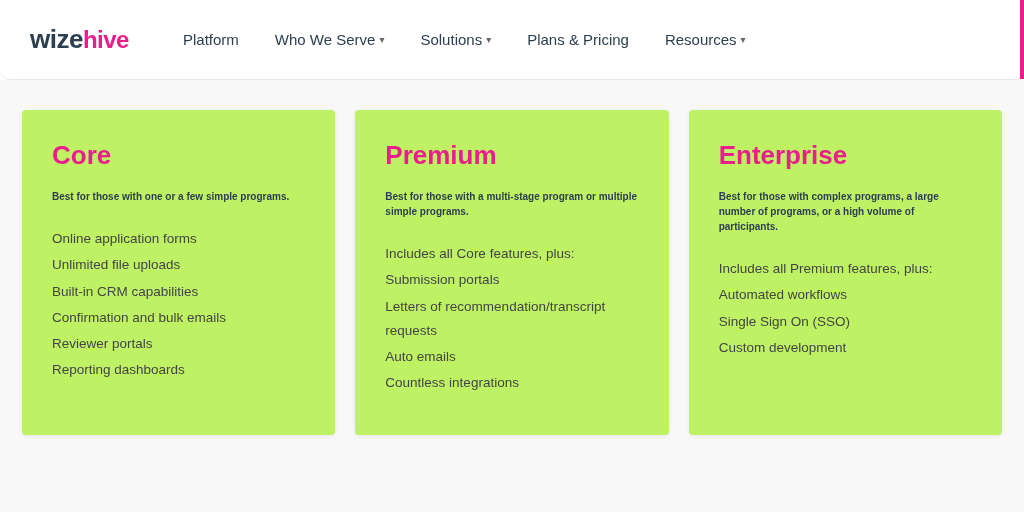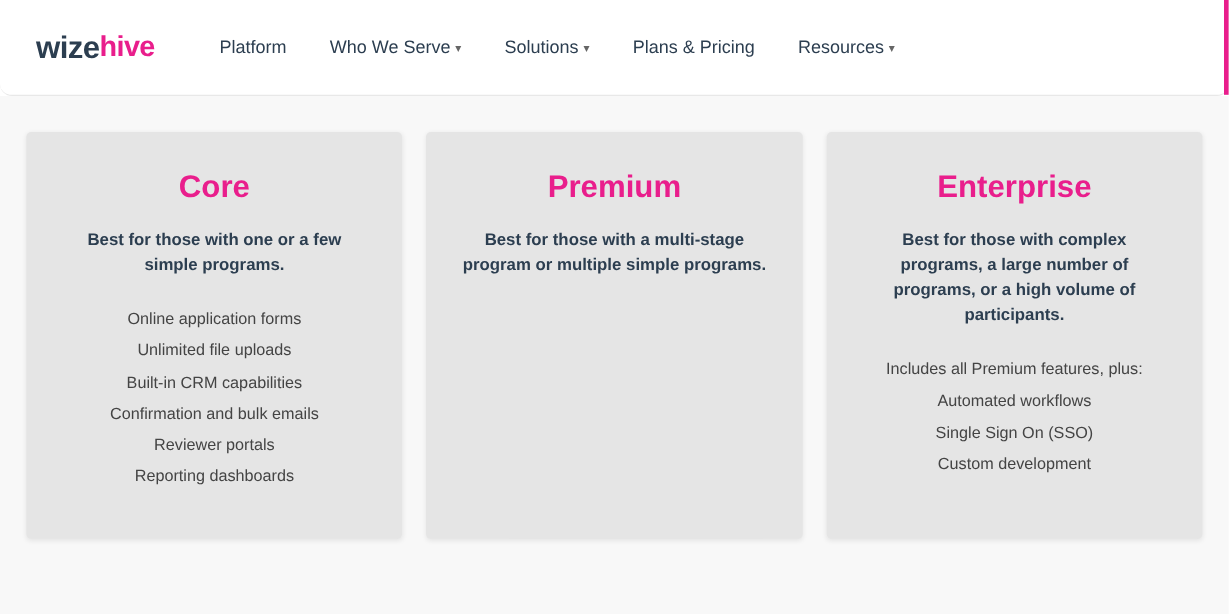--- a/index.html
+++ b/index.html
@@ -91,36 +91,35 @@
 
     .plans-grid {
       display: grid;
       grid-template-columns: 1fr 1fr 1fr;
       gap: 20px;
       max-width: 980px;
       margin: 0 auto;
     }
 
     .plan-card {
-      background: #e5e5e5;
+      background: #bef264;
       border-radius: 4px;
       padding: 30px 30px 38px;
-      text-align: center;
       box-shadow: 0 1px 4px rgba(0,0,0,0.08);
     }
 
     .plan-title {
       font-size: 26px;
       font-weight: 700;
       color: #e91e8c;
       margin-bottom: 18px;
     }
 
     .plan-description {
-      font-size: 14px;
+      font-size: 10px;
       font-weight: 600;
       color: #2c3e50;
       line-height: 1.5;
       margin-bottom: 22px;
     }
 
     .plan-features {
       list-style: none;
       font-size: 13.5px;
       color: #444;
@@ -172,20 +171,27 @@
           <li>Unlimited file uploads</li>
           <li>Built-in CRM capabilities</li>
           <li>Confirmation and bulk emails</li>
           <li>Reviewer portals</li>
           <li>Reporting dashboards</li>
         </ul>
       </div>
       <div class="plan-card">
         <div class="plan-title">Premium</div>
         <p class="plan-description">Best for those with a multi-stage program or multiple simple programs.</p>
+        <ul class="plan-features">
+          <li>Includes all Core features, plus:</li>
+          <li>Submission portals</li>
+          <li>Letters of recommendation/transcript requests</li>
+          <li>Auto emails</li>
+          <li>Countless integrations</li>
+        </ul>
       </div>
       <div class="plan-card">
         <div class="plan-title">Enterprise</div>
         <p class="plan-description">Best for those with complex programs, a large number of programs, or a high volume of participants.</p>
         <ul class="plan-features">
           <li>Includes all Premium features, plus:</li>
           <li>Automated workflows</li>
           <li>Single Sign On (SSO)</li>
           <li>Custom development</li>
         </ul>

